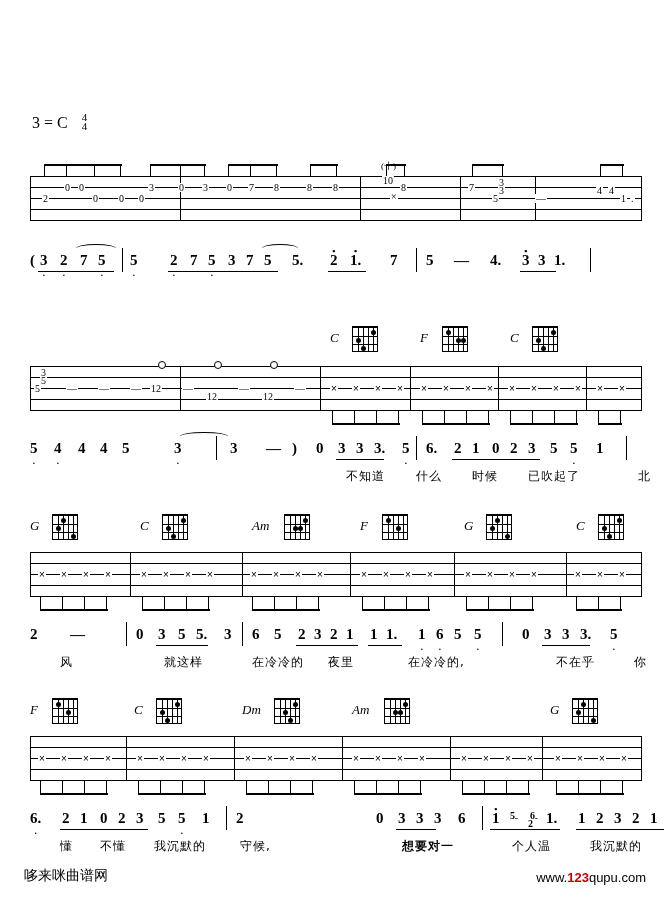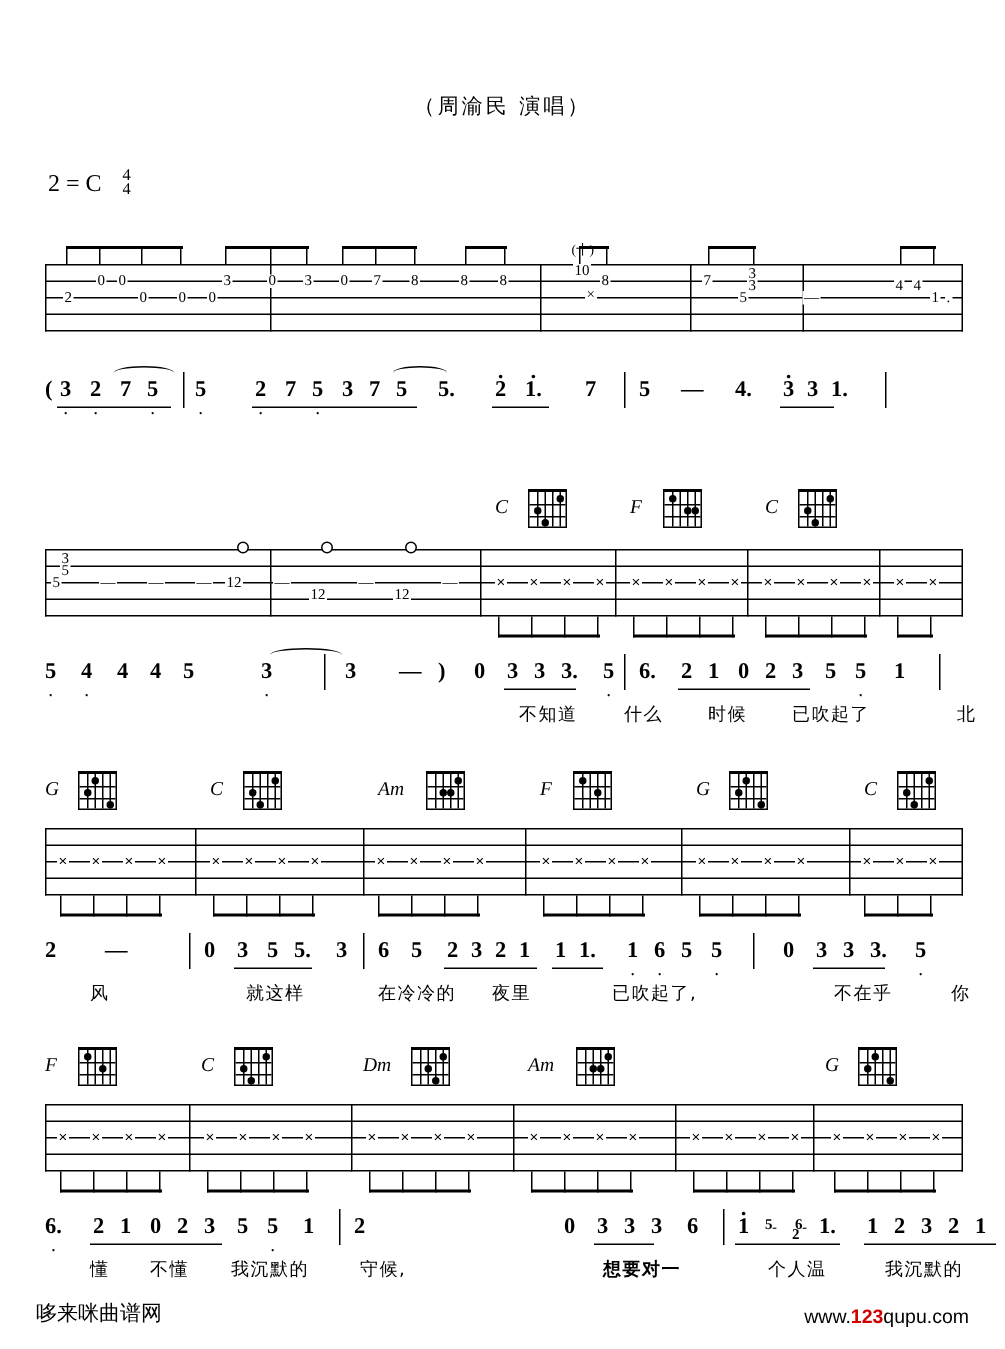--- a/index.html
+++ b/index.html
@@ -116,25 +116,24 @@
     position:absolute;right:24px;bottom:14px;
     font-size:13px;font-family:"Liberation Sans", sans-serif;
   }
   .footer-right .num123{color:#d00000;font-weight:bold;}
 </style>
 </head>
 <body>
 
 <div class="sheet">
 
-  <div class="subtitle">（周渝民 演唱）</div>
 
 
   <div class="keysig">
-    <span>2 = C</span>
+    <span>3 = C</span>
     <span class="frac">
       <span>4</span><br>
       <span>4</span>
     </span>
   </div>
 
   <div class="system" style="top:176px;">
     <div class="staff">
       <div class="line l0"></div>
         <div class="line l1"></div>
@@ -581,21 +580,21 @@
       <span class="jp" style="left:550px;">3.</span>
       <div class="underline1" style="left:512px;top:19px;width:48px;"></div>
       <span class="jp" style="left:580px;">5<span class="dotd">.</span></span>
     </div>
 
     <div class="lyric" style="top:138px;">
       <span class="ly" style="left:0px;">风</span>
       <span class="ly" style="left:104px;">就这样</span>
       <span class="ly" style="left:180px;margin-left:12px;">在冷冷的</span>
       <span class="ly" style="left:268px;">夜里</span>
-      <span class="ly" style="left:348px;">已吹起了,</span>
+      <span class="ly" style="left:348px;">在冷冷的,</span>
       <span class="ly" style="left:496px;">不在乎</span>
       <span class="ly" style="left:574px;">你</span>
     </div>
   </div>
 
   <div class="system" style="top:700px;">
 
     <div class="chordbox" style="left:0px;top:-2px;">
       <div class="cname">F</div>
       <div class="chordgrid">

